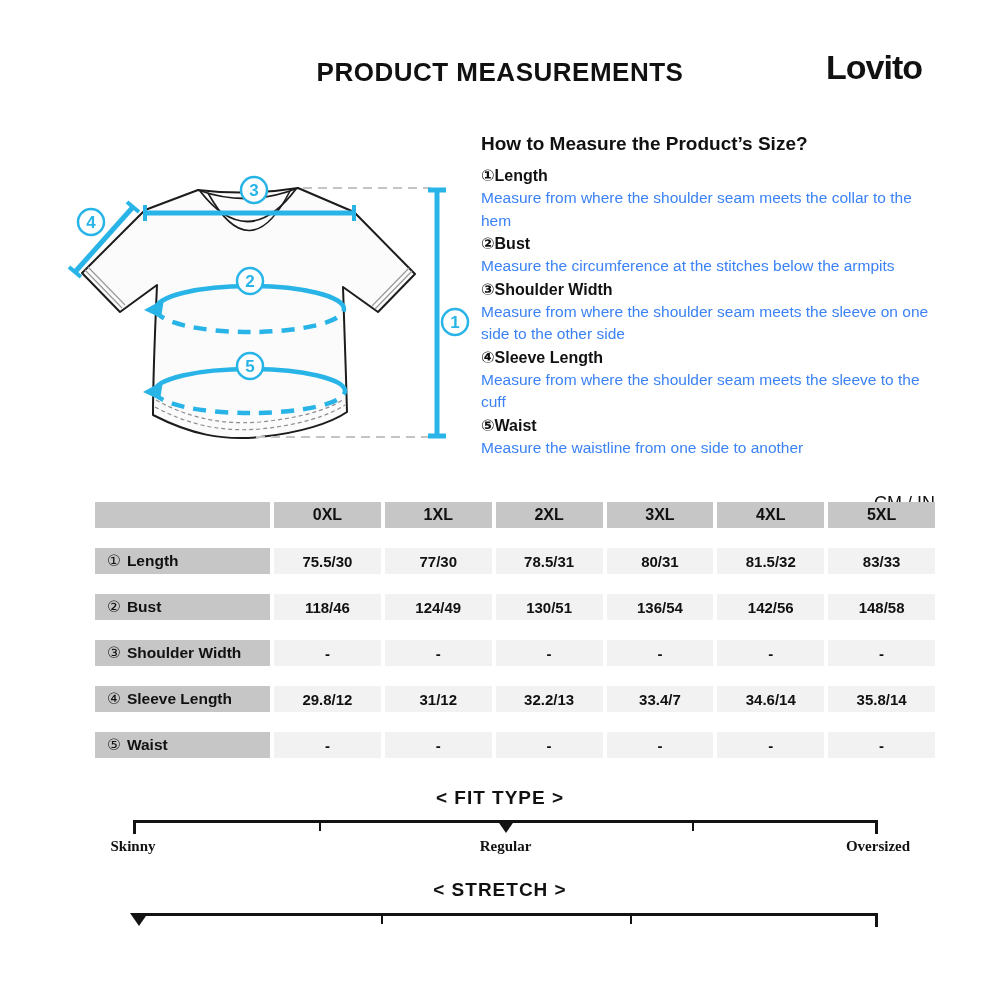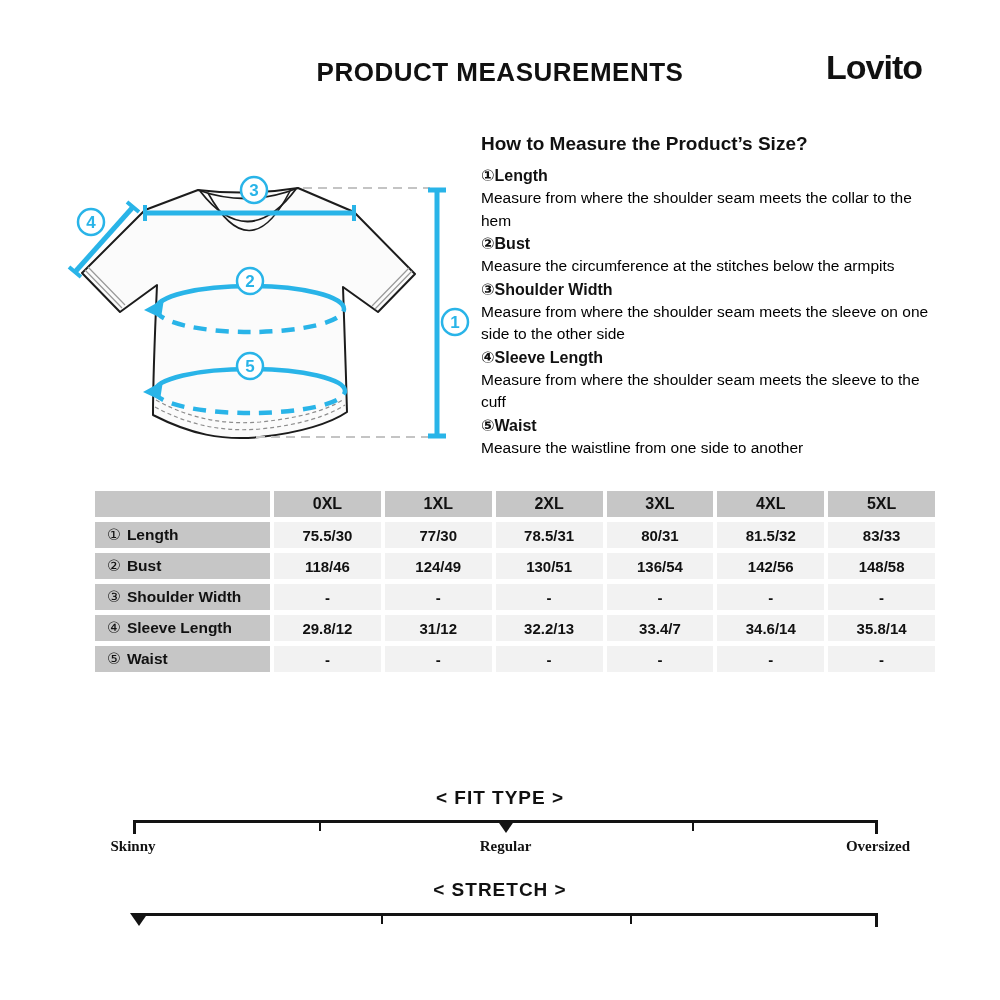--- a/index.html
+++ b/index.html
@@ -13,28 +13,28 @@
   .brand-logo { position:absolute; right:78px; top:48px; font-size:34px; font-weight:bold;
     letter-spacing:-1px; }
 
   
   .diagram { position:absolute; left:60px; top:160px; width:420px; height:300px; }
 
   
   .howto { position:absolute; left:481px; top:133px; width:457px; }
   .howto h2 { font-size:19px; font-weight:bold; margin-bottom:9px; }
   .howto .item-label { font-size:16px; font-weight:bold; line-height:23px; }
-  .howto .item-desc { font-size:15.5px; color:#000000; line-height:22.5px; }
+  .howto .item-desc { font-size:15.5px; color:#3b82f6; line-height:22.5px; }
 
   
   .units { position:absolute; right:65px; top:493px; font-size:18px; font-weight:normal; }
 
   
-  .size-table { position:absolute; left:95px; top:491px; width:840px;
-    display:grid; grid-template-columns:175px repeat(6,1fr); gap:5px 4px; }
+  .size-table { position:absolute; left:95px; top:502px; width:840px;
+    display:grid; grid-template-columns:175px repeat(6,1fr); gap:20px 4px; }
   .size-table .cell { height:26px; display:flex; align-items:center; justify-content:center;
     background:#f2f2f2; font-size:15px; font-weight:bold; }
   .size-table .head { background:#c6c6c6; font-size:16px; }
   .size-table .row-label { background:#c6c6c6; justify-content:flex-start; padding-left:12px;
     font-size:15.5px; }
   .size-table .row-label .cnum { margin-right:6px; font-weight:normal; }
 
   
   .footnote { position:absolute; left:0; right:0; top:729px; text-align:center;
     font-size:15px; font-weight:bold; }

